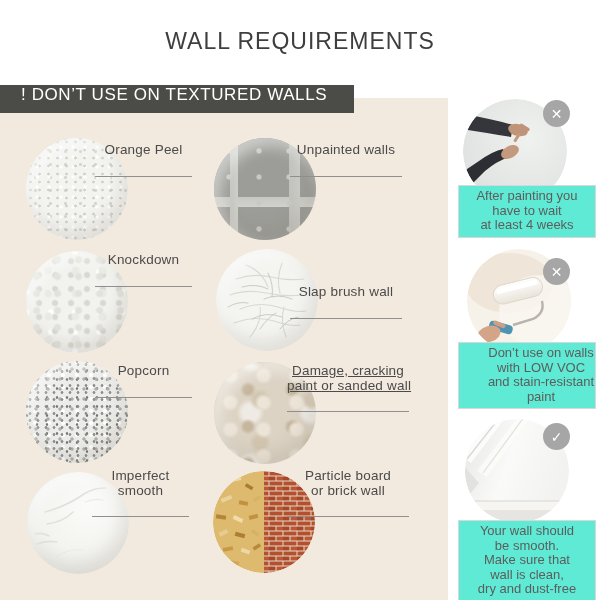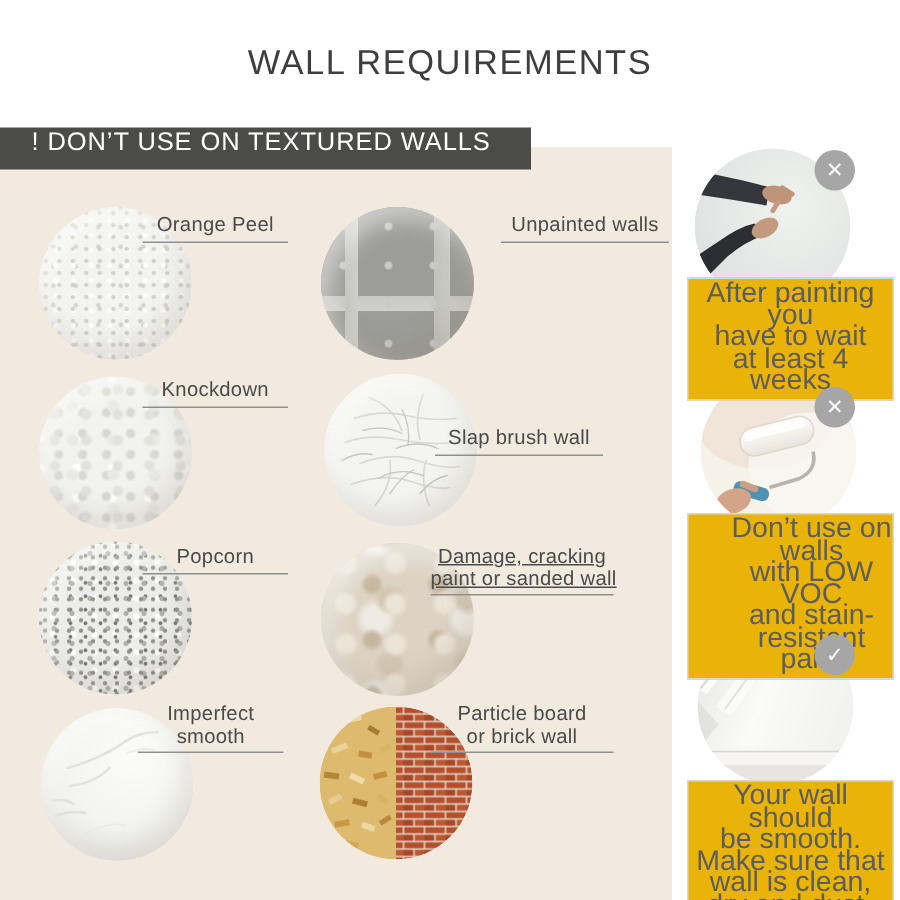--- a/index.html
+++ b/index.html
@@ -24,21 +24,21 @@
     position:absolute;width:102px;height:102px;border-radius:50%;
     overflow:hidden;z-index:1;
   }
   .circle.shade::after{
     content:"";position:absolute;inset:0;border-radius:50%;
     box-shadow: inset -6px -10px 16px rgba(125,118,100,.16), inset 6px 8px 14px rgba(255,255,255,.5);
   }
   .circle svg{display:block;width:100%;height:100%;}
   .tex-label{
     position:absolute;z-index:2;font-size:13.5px;line-height:14.5px;color:#4a4a4a;
-    text-align:center;white-space:pre;border-bottom:1px solid #8f8f8f;padding-bottom:3px;
+    text-align:center;white-space:pre;border-bottom:1px solid #8f8f8f;padding-bottom:18px;
     letter-spacing:0.2px;
   }
   
   .t-op{
     background-color:#f3f3f0;
     background-image:
       radial-gradient(circle, rgba(203,203,196,.85) 1px, transparent 1.8px),
       radial-gradient(circle, rgba(255,255,255,.95) 1.2px, transparent 2px),
       radial-gradient(circle, rgba(186,186,178,.55) 1px, transparent 2px);
     background-size:9px 8px,12px 10px,15px 13px;
@@ -85,41 +85,41 @@
   }
   
   .req-circle{position:absolute;width:104px;height:104px;border-radius:50%;overflow:hidden;z-index:1;}
   .badge{
     position:absolute;width:27px;height:27px;border-radius:50%;z-index:2;
     background:#a6a6a6;color:#ffffff;display:flex;align-items:center;justify-content:center;
     font-family:"DejaVu Sans", sans-serif;font-size:14px;font-weight:700;
   }
   .req-box{
     position:absolute;left:458px;width:138px;box-sizing:border-box;z-index:2;
-    background:#eab308;border:1px solid #d8d8d8;color:#5d5d5d;
-    font-size:19px;line-height:14.5px;text-align:center;white-space:pre-line;
+    background:#5eead4;border:1px solid #d8d8d8;color:#5d5d5d;
+    font-size:13px;line-height:14.5px;text-align:center;white-space:pre-line;
     padding:3px 0 4px;
   }
 </style>
 </head>
 <body>
 
 <div class="title">WALL REQUIREMENTS</div>
 
 <div class="beige"></div>
 
 <div class="banner">
   <span>! DON’T USE ON TEXTURED WALLS</span>
 </div>
 
 <div class="circle shade t-op" style="left:26px;top:138px;"></div>
 <div class="tex-label" style="left:95px;top:143px;width:97px;">Orange Peel</div>
 
 <div class="circle shade t-up" style="left:214px;top:138px;"></div>
-<div class="tex-label" style="left:290px;top:143px;width:112px;margin-left:44px;">Unpainted walls</div>
+<div class="tex-label" style="left:290px;top:143px;width:112px;">Unpainted walls</div>
 
 <div class="circle shade t-kd" style="left:26px;top:251px;"></div>
 <div class="tex-label" style="left:95px;top:253px;width:97px;">Knockdown</div>
 
 <div class="circle shade" style="left:216px;top:249px;">
   <svg viewBox="0 0 102 102">
     <circle cx="51" cy="51" r="51" fill="#f4f4f1"></circle>
     <g fill="none" stroke="#d9d9d2" stroke-width="1.1" stroke-linecap="round">
       <path d="M20 30 Q38 24 55 28 T 88 30"></path>
       <path d="M14 46 Q30 40 50 44 T 86 46"></path>

